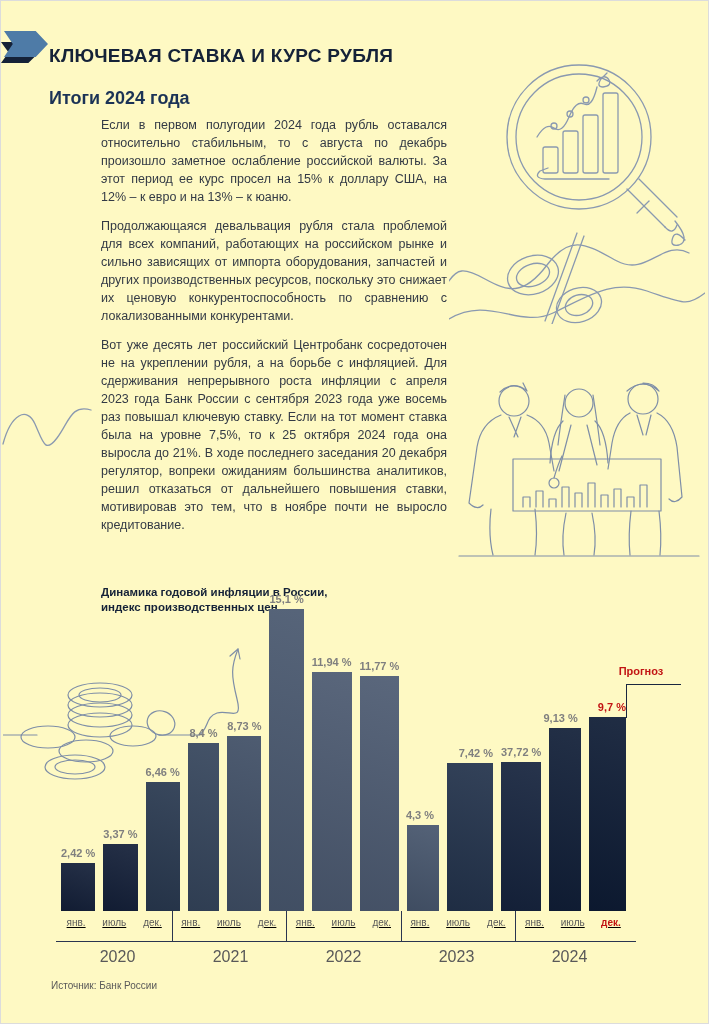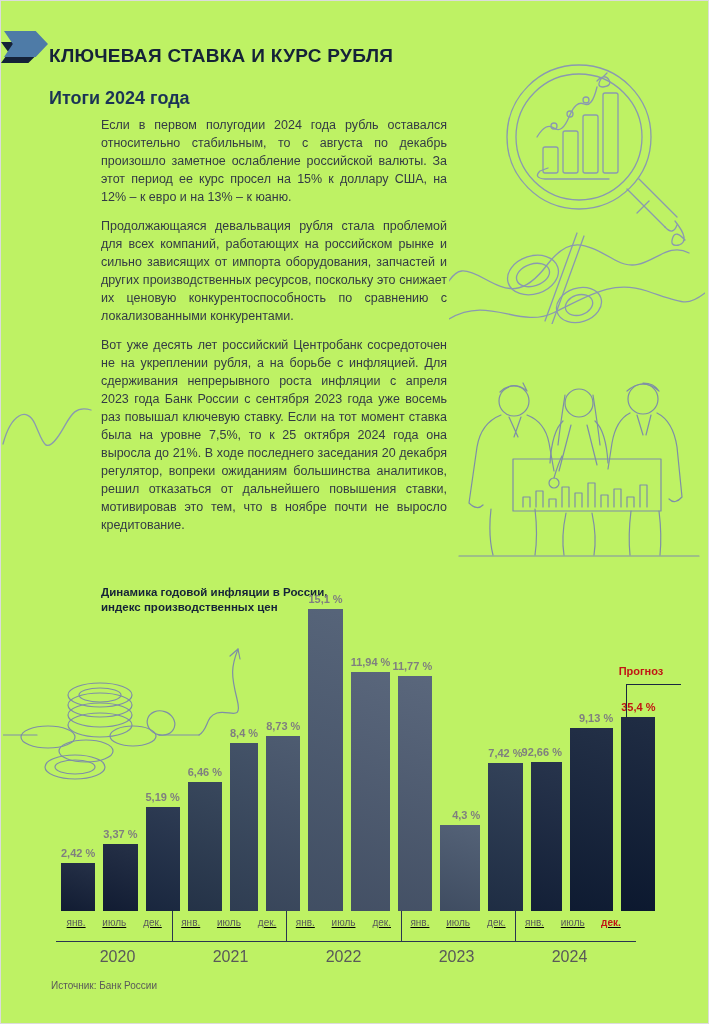--- a/index.html
+++ b/index.html
@@ -1,17 +1,17 @@
 <!DOCTYPE html>
 <html lang="ru"><head>
 <meta charset="utf-8">
 <style>
   html,body{margin:0;padding:0;background:#f2f2f2;}
   .page{
-    position:relative;width:709px;height:1024px;background:#bef264;
+    position:relative;width:709px;height:1024px;background:#fef9c3;
     border:1px solid #dcdcdc;box-sizing:border-box;overflow:hidden;
     font-family:"Liberation Sans", sans-serif;margin:0 auto;
   }
   
   .hdr-arrow-navy{position:absolute;left:0;top:41px;width:38px;height:21px;background:#152238;
     clip-path:polygon(0 0,72% 0,100% 50%,72% 100%,0 100%,20% 50%);}
   .hdr-arrow-blue{position:absolute;left:3px;top:30px;width:44px;height:26px;background:#4e7ba7;
     clip-path:polygon(0 0,72% 0,100% 50%,72% 100%,0 100%,20% 50%);}
   .page-title{position:absolute;left:48px;top:31px;width:440px;
     font-size:19px;font-weight:700;letter-spacing:.3px;color:#152238;}
@@ -163,24 +163,20 @@
   <div class="bars" id="bars">
       <div class="bar-slot">
         <div class="bar-value">2,42 %</div>
         <div class="bar-rect" style="height: 48px; background-color: rgb(19, 31, 56);"></div>
       </div>
       <div class="bar-slot">
         <div class="bar-value">3,37 %</div>
         <div class="bar-rect" style="height: 67px; background-color: rgb(19, 31, 56);"></div>
       </div>
       <div class="bar-slot">
-        <div class="bar-value">5,19 %</div>
-        <div class="bar-rect" style="height: 104px; background-color: rgb(28, 43, 69);"></div>
-      </div>
-      <div class="bar-slot">
         <div class="bar-value">6,46 %</div>
         <div class="bar-rect" style="height: 129px; background-color: rgb(40, 56, 79);"></div>
       </div>
       <div class="bar-slot">
         <div class="bar-value">8,4 %</div>
         <div class="bar-rect" style="height: 168px; background-color: rgb(52, 68, 91);"></div>
       </div>
       <div class="bar-slot">
         <div class="bar-value">8,73 %</div>
         <div class="bar-rect" style="height: 175px; background-color: rgb(63, 78, 101);"></div>
@@ -199,29 +195,29 @@
       </div>
       <div class="bar-slot">
         <div class="bar-value">4,3 %</div>
         <div class="bar-rect" style="height: 86px; background-color: rgb(70, 85, 108);"></div>
       </div>
       <div class="bar-slot">
         <div class="bar-value">7,42 %</div>
         <div class="bar-rect" style="height: 148px; background-color: rgb(34, 50, 75);"></div>
       </div>
       <div class="bar-slot">
-        <div class="bar-value">92,66 %</div>
+        <div class="bar-value">37,72 %</div>
         <div class="bar-rect" style="height: 149px; background-color: rgb(21, 35, 61);"></div>
       </div>
       <div class="bar-slot">
         <div class="bar-value">9,13 %</div>
         <div class="bar-rect" style="height: 183px; background-color: rgb(16, 30, 55);"></div>
       </div>
       <div class="bar-slot">
-        <div class="bar-value red">35,4 %</div>
+        <div class="bar-value red">9,7 %</div>
         <div class="bar-rect" style="height: 194px; background-color: rgb(13, 27, 52);"></div>
       </div>
     </div>
   <div class="months" id="months">
       <div class="month-cell">янв.</div>
       <div class="month-cell">июль</div>
       <div class="month-cell">дек.</div>
       <div class="month-cell">янв.</div>
       <div class="month-cell">июль</div>
       <div class="month-cell">дек.</div>

